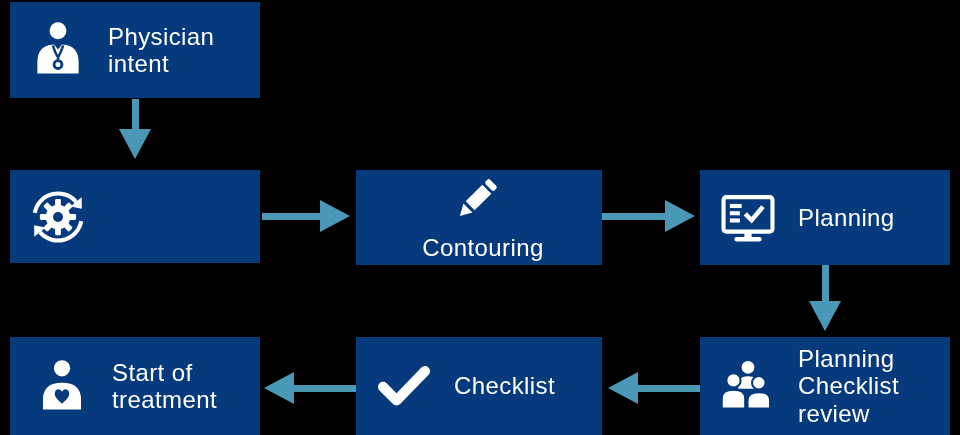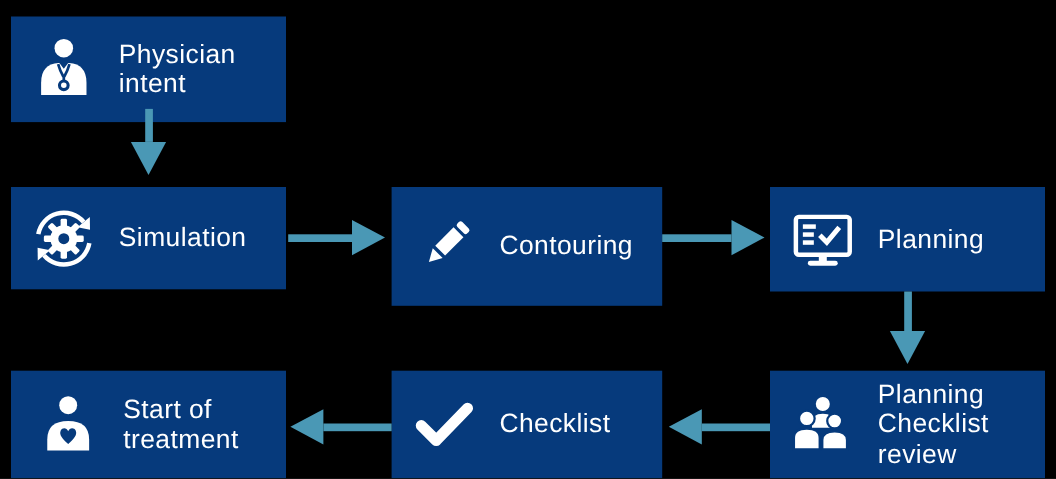--- a/index.html
+++ b/index.html
@@ -52,21 +52,21 @@
   .head{width:0;height:0;}
   .head-down{border-left:16px solid transparent;border-right:16px solid transparent;border-top:30px solid var(--arrow);}
   .head-right{border-top:16px solid transparent;border-bottom:16px solid transparent;border-left:30px solid var(--arrow);}
   .head-left{border-top:16px solid transparent;border-bottom:16px solid transparent;border-right:30px solid var(--arrow);}
 </style>
 </head>
 <body>
 
 <div id="stage">
 
-  <div class="box" style="left:10px;top:15px;width:250px;height:96px;">
+  <div class="box" style="left:10px;top:2px;width:250px;height:96px;">
     <span class="icon-wrap">
       <svg width="60" height="62" viewBox="0 0 64 64">
         <circle cx="32" cy="11.5" r="9" fill="#fff"></circle>
         <path d="M10 57 L10 45 Q10 27 27 26 L37 26 Q54 27 54 45 L54 57 Z" fill="#fff"></path>
         <path d="M27 25 L32 31.5 L37 25 Z" class="cut-fill"></path>
         <path d="M26.5 27 Q28.5 34 31.5 39 M37.5 27 Q35.5 34 32.5 39 M32 38.5 L32 43" fill="none" class="cut-stroke" stroke-width="2.6"></path>
         <circle cx="32" cy="47.5" r="4.2" fill="#fff" class="cut-stroke" stroke-width="3"></circle>
       </svg>
     </span>
     <span class="label">Physician
@@ -87,24 +87,23 @@
           <rect x="28.8" y="12" width="6.4" height="9" rx="1.5" transform="rotate(315 32 32)"></rect>
           <circle cx="32" cy="32" r="13.5"></circle>
         </g>
         <circle cx="32" cy="32" r="5.5" class="cut-fill"></circle>
         <path d="M6.4 27.5 A26 26 0 0 1 51.9 15.3" stroke="#fff" stroke-width="4.5" fill="none"></path>
         <polygon points="58.3,23 58.1,10.2 45.7,20.4" fill="#fff"></polygon>
         <path d="M57.6 36.5 A26 26 0 0 1 12.1 48.7" stroke="#fff" stroke-width="4.5" fill="none"></path>
         <polygon points="5.7,41 5.9,53.8 18.3,43.6" fill="#fff"></polygon>
       </svg>
     </span>
-    <span class="label">Simulation</span>
-  </div>
-
-  <div class="box" style="left:356px;top:170px;width:246px;height:108px;">
+  </div>
+
+  <div class="box" style="left:356px;top:170px;width:246px;height:95px;flex-direction:column;">
     <span class="icon-wrap">
       <svg width="58" height="58" viewBox="0 0 64 64">
         <g transform="rotate(45 32 32)" fill="#fff">
           <rect x="25" y="2" width="14" height="7" rx="2.5"></rect>
           <rect x="25" y="12" width="14" height="26"></rect>
           <polygon points="25,41.5 39,41.5 32,54"></polygon>
         </g>
       </svg>
     </span>
     <span class="label">Contouring</span>

